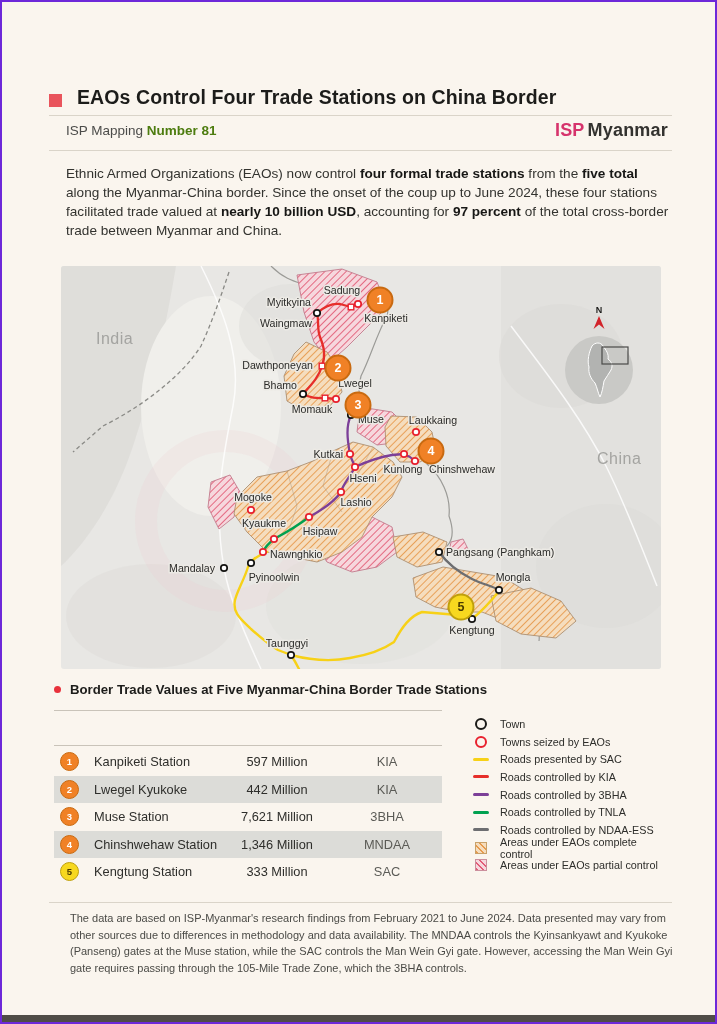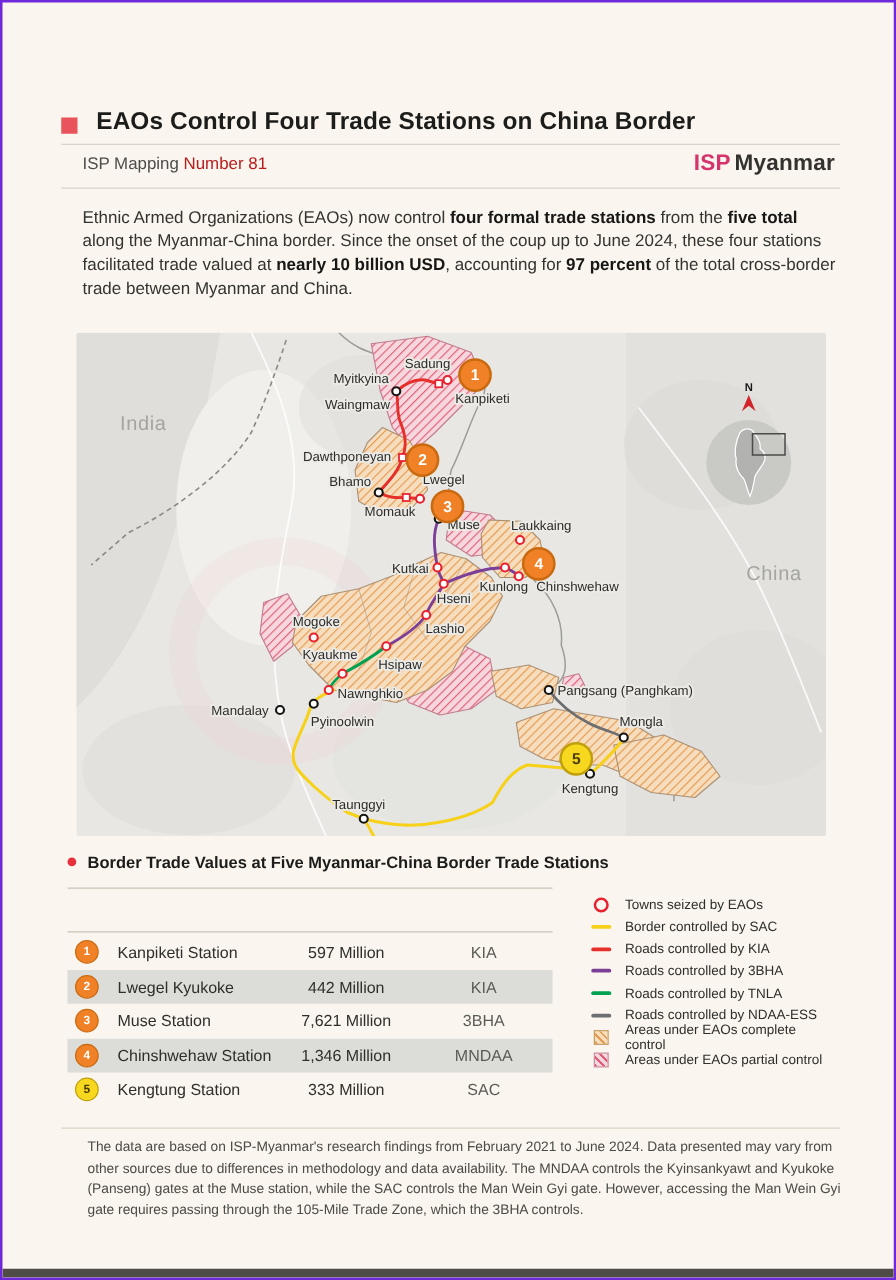--- a/index.html
+++ b/index.html
@@ -6,21 +6,21 @@
   .page{
     position:relative;width:717px;height:1024px;box-sizing:border-box;
     background:#FAF5EE;border:2px solid #6d28d9;overflow:hidden;
     font-family:"Liberation Sans","DejaVu Sans",sans-serif;color:#1F1F1D;
   }
   .bottom-bar{position:absolute;left:0;right:0;bottom:0;height:7px;background:#4F4C47;}
   .sq-bullet{position:absolute;left:47px;top:92px;width:13px;height:13px;background:#E9545C;}
   .title{position:absolute;left:75px;top:84px;font-size:19.5px;font-weight:700;letter-spacing:.1px;color:#1C1C1A;}
   .rule{position:absolute;left:47px;width:623px;height:1px;background:#DAD4C9;}
   .subtitle{position:absolute;left:64px;top:121px;font-size:13.5px;color:#4C4C4A;}
-  .subtitle b{color:#b91c1c;font-weight:400;}
+  .subtitle b{color:#4d7c0f;font-weight:700;}
   .brand{position:absolute;right:47px;top:118px;font-size:18px;font-weight:700;letter-spacing:.2px;}
   .brand .isp{color:#D6336C;}
   .brand .mm{color:#33322F;font-weight:600;margin-left:3px;}
   .intro{position:absolute;left:64px;top:162px;width:608px;font-size:13.6px;line-height:19px;color:#33332F;}
   .intro b{color:#171715;margin-top:28px;}
   
   .map-wrap{position:absolute;left:59px;top:264px;width:600px;height:403px;border-radius:3px;overflow:hidden;}
   .map-label{font-family:"Liberation Sans","DejaVu Sans",sans-serif;font-size:10.6px;fill:#2B2B29;
     paint-order:stroke;stroke:#ECEAE5;stroke-width:3px;stroke-linejoin:round;}
   .country-label{font-family:"Liberation Sans","DejaVu Sans",sans-serif;font-size:16px;fill:#A4A4A1;letter-spacing:.5px;}
@@ -239,29 +239,35 @@
         <div class="c0"><span class="badge yellow">5</span></div>
         <div class="c1">Kengtung Station</div>
         <div class="c2">333 Million</div>
         <div class="c3">SAC</div>
       </div>
     </div>
 
   <div class="legend" id="legend">
       <div class="legend-item">
         <span class="sw">
+          <span class="sw-circle" style="border-color: rgb(26, 26, 24);"></span>
+        </span>
+        <span>Town</span>
+      </div>
+      <div class="legend-item">
+        <span class="sw">
           <span class="sw-circle" style="border-color: rgb(232, 33, 46);"></span>
         </span>
         <span>Towns seized by EAOs</span>
       </div>
       <div class="legend-item">
         <span class="sw">
           <span class="sw-line" style="background: rgb(247, 209, 23);"></span>
         </span>
-        <span>Border controlled by SAC</span>
+        <span>Roads presented by SAC</span>
       </div>
       <div class="legend-item">
         <span class="sw">
           <span class="sw-line" style="background: rgb(230, 46, 42);"></span>
         </span>
         <span>Roads controlled by KIA</span>
       </div>
       <div class="legend-item">
         <span class="sw">
           <span class="sw-line" style="background: rgb(124, 63, 152);"></span>

